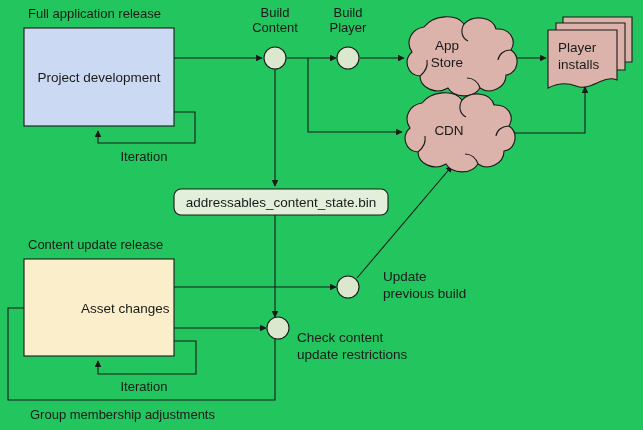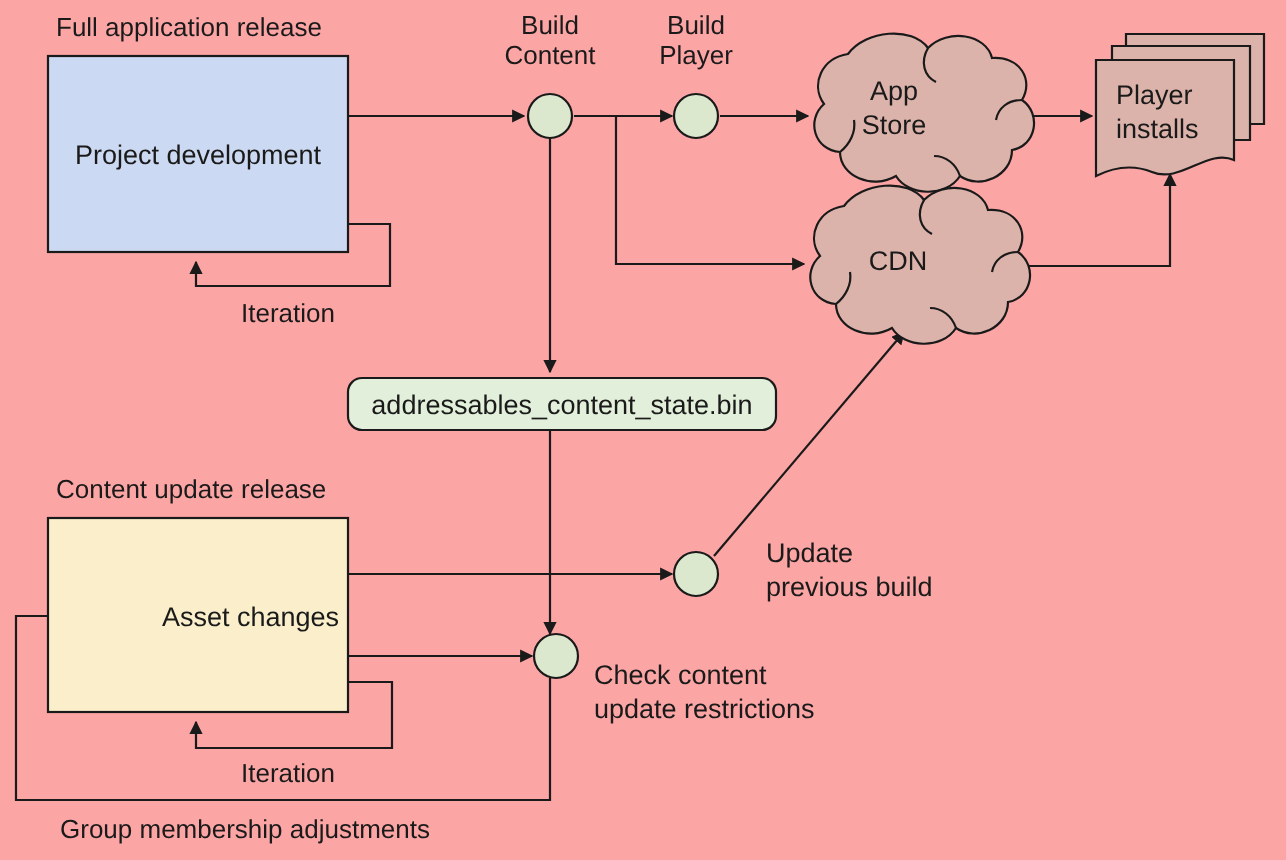--- a/index.html
+++ b/index.html
@@ -8,21 +8,21 @@
     padding: 0;
     background: #ffffff;
   }
   body {
     font-family: "Liberation Sans", sans-serif;
   }
   #canvas {
     position: relative;
     width: 643px;
     height: 430px;
-    background: #fca5a5;
+    background: #22c55e;
     overflow: hidden;
   }
   #diagram {
     position: absolute;
     left: 0;
     top: 0;
     width: 643px;
     height: 430px;
   }
   .lbl {

